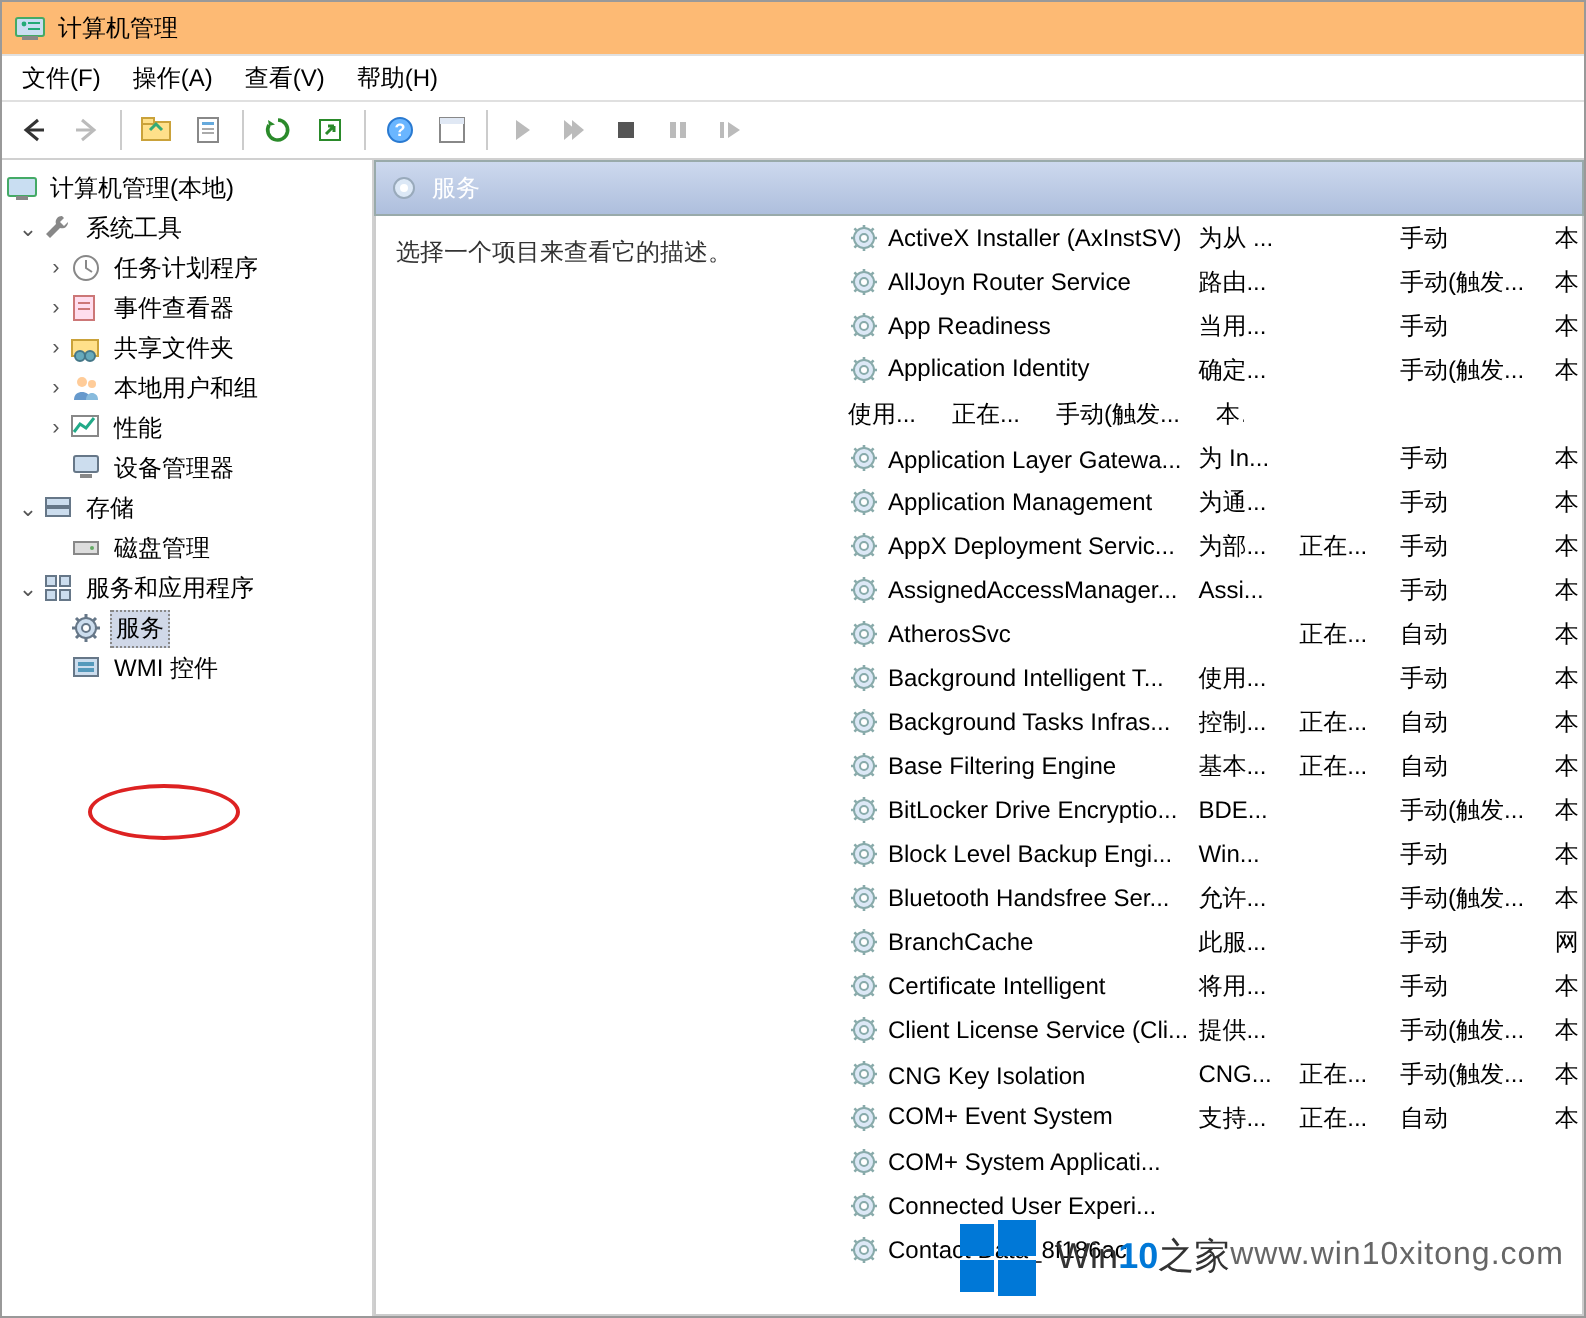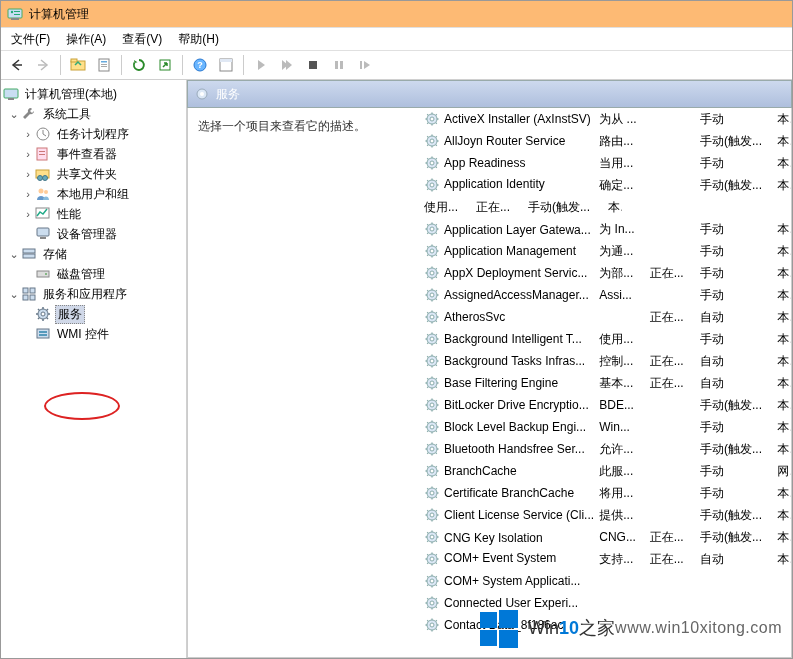--- a/index.html
+++ b/index.html
@@ -610,21 +610,21 @@
                 <div class="c-name" style="display:flex;align-items:center">
                   <span class="sicon">
                     <svg width="16" height="16" viewBox="0 0 16 16">
                       <circle cx="8" cy="8" r="5" fill="#dce8f6" stroke="#8aa"></circle>
                       <circle cx="8" cy="8" r="2" fill="#fff" stroke="#8aa"></circle>
                       <g stroke="#8aa" stroke-width="1.3">
                         <path d="M8 1.5v1.5M8 13v1.5M1.5 8H3M13 8h1.5M3.2 3.2l1 1M11.8 11.8l1 1M12.8 3.2l-1 1M4.2 11.8l-1 1"></path>
                       </g>
                     </svg>
                   </span>
-                  <span>Certificate BranchCache</span>
+                  <span>Certificate Intelligent</span>
                 </div>
                 <div class="c-desc">将用...</div>
                 <div class="c-status"></div>
                 <div class="c-start">手动</div>
                 <div class="c-login">本</div>
               </div>
               <div class="srow">
                 <div class="c-name" style="display:flex;align-items:center">
                   <span class="sicon">
                     <svg width="16" height="16" viewBox="0 0 16 16">

